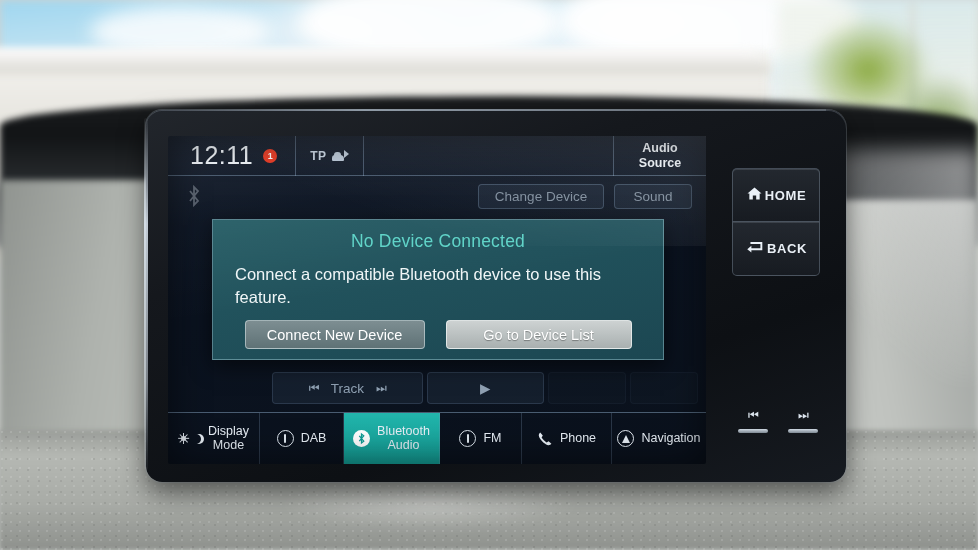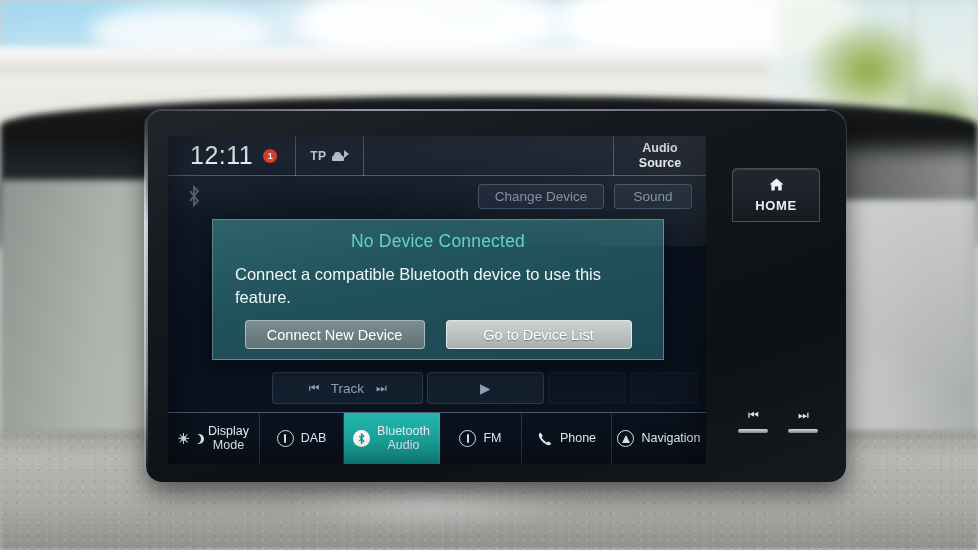--- a/index.html
+++ b/index.html
@@ -299,21 +299,21 @@
     width:0; height:0; border-left:4px solid transparent; border-right:4px solid transparent;
     border-bottom:8px solid #e7eef5;
   }
 
   
   #hard-panel { position:absolute; left:576px; top:22px; width:110px; height:336px; }
   .hard-btn {
     position:absolute; left:10px; width:88px;
     background:linear-gradient(180deg,#23282f,#171b21);
     border:1px solid rgba(170,190,210,.30);
-    color:#e9eff5; display:flex; flex-direction:column;
+    color:#e9eff5; display:flex; flex-direction:row;
     align-items:center; justify-content:center; gap:2px;
     box-shadow:inset 0 1px 0 rgba(210,225,240,.14);
   }
   #home-btn { top:36px; height:54px; border-radius:5px 5px 0 0; }
   #back-btn { top:90px; height:54px; border-radius:0 0 5px 5px; border-top:none; }
   .hard-label { font-size:13px; font-weight:bold; letter-spacing:.6px; }
 
   #vol-audio-group { position:absolute; left:0; top:160px; width:110px; }
   #vol-label {
     text-align:center; color:#e9eff5; font-size:12.5px; font-weight:bold;
@@ -501,20 +501,29 @@
 
     <div class="hard-btn" id="home-btn">
       <span>
         <svg viewBox="0 0 18 16" width="17" height="15">
           <path d="M9 1.5 L16.5 8 L14.5 8 L14.5 14.5 L10.8 14.5 L10.8 10.2 L7.2 10.2 L7.2 14.5 L3.5 14.5 L3.5 8 L1.5 8 Z" fill="#eaf1f8"></path>
         </svg>
       </span>
       <span class="hard-label">HOME</span>
     </div>
 
+    <div class="hard-btn" id="back-btn">
+      <span>
+        <svg viewBox="0 0 22 14" width="20" height="13">
+          <path d="M6 2 L18 2 L18 9 L5.5 9" fill="none" stroke="#eaf1f8" stroke-width="2.1"></path>
+          <path d="M7 5 L2.5 9 L7 12.6 Z" fill="#eaf1f8"></path>
+        </svg>
+      </span>
+      <span class="hard-label">BACK</span>
+    </div>
 
 
     <div id="skip-row">
       <div class="skip-btn">
         <span class="glyph">⏮</span>
         <span class="skip-bar"></span>
       </div>
       <div class="skip-btn">
         <span class="glyph">⏭</span>
         <span class="skip-bar"></span>

